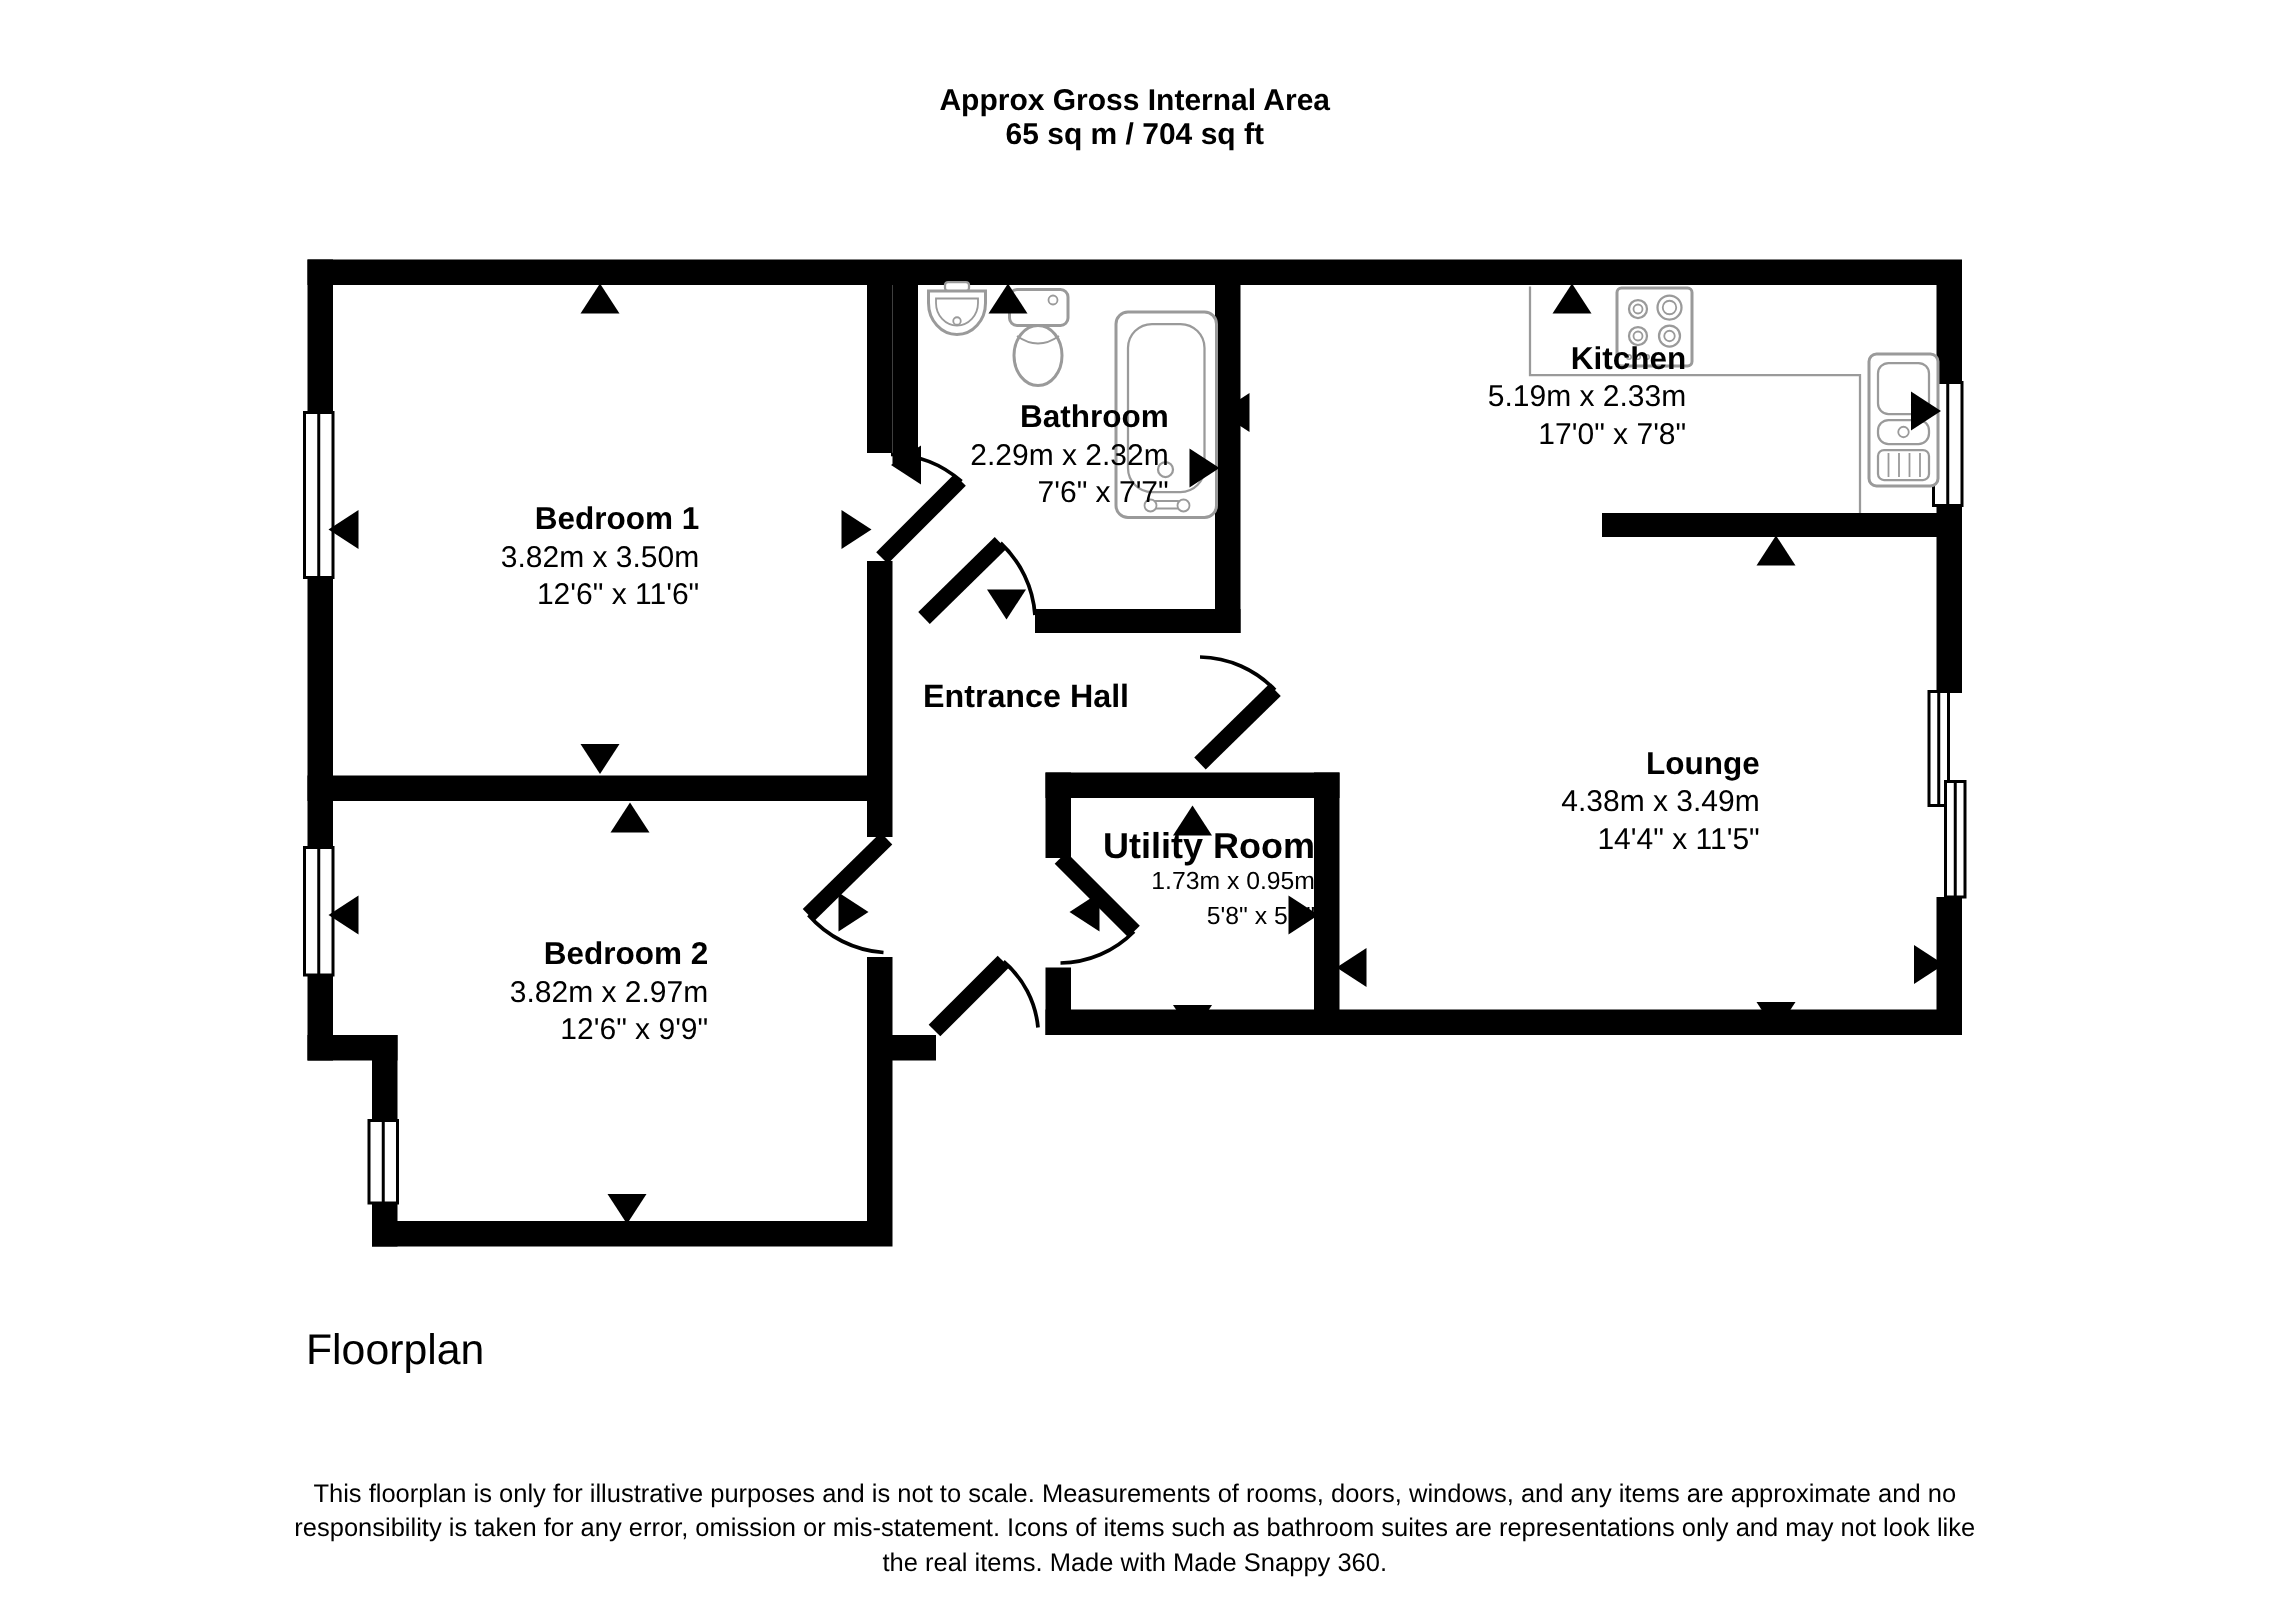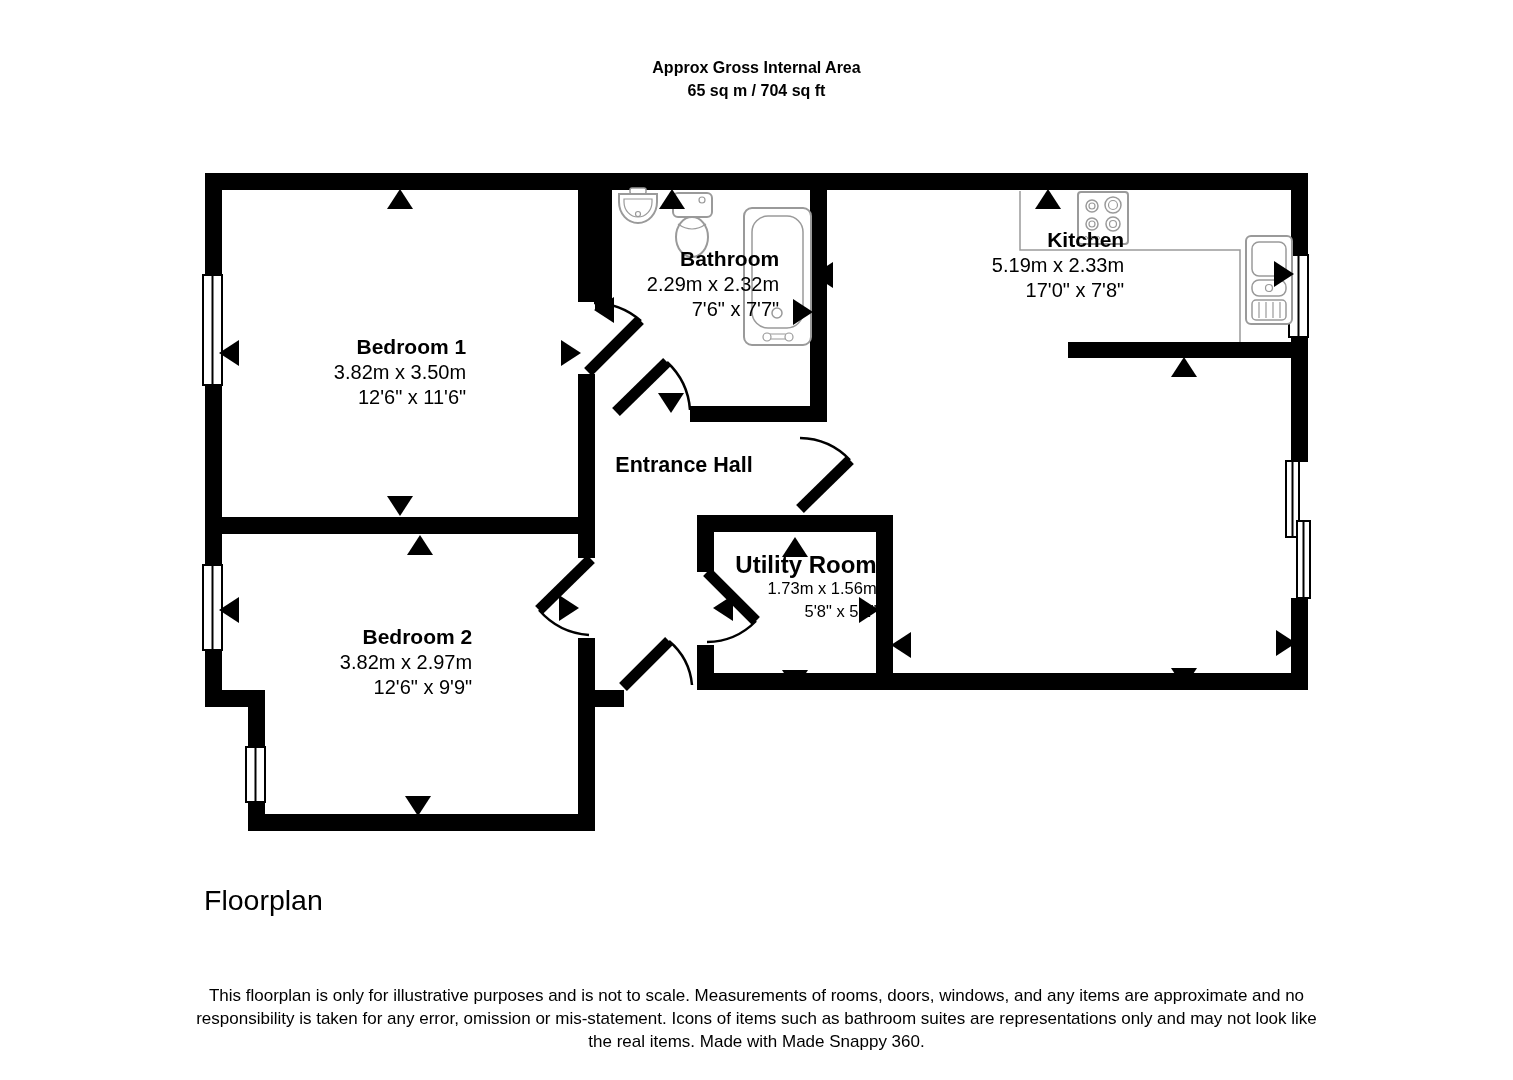--- a/index.html
+++ b/index.html
@@ -9,21 +9,21 @@
     background:#fff;
     font-family:"Liberation Sans", sans-serif;
     color:#000;
     overflow:hidden;
   }
   .abs{position:absolute;}
   #plan-svg{position:absolute;left:0;top:0;}
   .title-block{
     left:0;top:56px;width:1513px;
     text-align:center;
-    font-weight:bold;font-size:16px;line-height:23px;
+    font-weight:bold;font-size:20px;line-height:23px;
   }
   .room-label{
     transform:translate(-50%,-50%);
     text-align:right;white-space:nowrap;
     line-height:25.5px;font-size:20px;
   }
   .room-label .room-name{font-weight:bold;font-size:21px;}
   .room-label.small{font-size:16.5px;line-height:23.5px;}
   .room-label.small .room-name{font-size:24px;}
   .hall-label{
@@ -216,38 +216,43 @@
       <polygon points="733,595 733,621 713,608"></polygon>
     </g>
   </svg>
 
   <div class="abs room-label" style="left:400px;top:372px;">
     <div class="room-name">Bedroom 1</div>
     <div class="room-dim">3.82m x 3.50m</div>
     <div class="room-dim">12'6" x 11'6"</div>
   </div>
 
-  <div class="abs room-label" style="left:713px;top:284px;">
+  <div class="abs room-label" style="left:713px;top:304px;">
     <div class="room-name">Bathroom</div>
     <div class="room-dim">2.29m x 2.32m</div>
     <div class="room-dim">7'6" x 7'7"</div>
   </div>
 
   <div class="abs room-label" style="left:1058px;top:265px;">
     <div class="room-name">Kitchen</div>
     <div class="room-dim">5.19m x 2.33m</div>
     <div class="room-dim">17'0" x 7'8"</div>
   </div>
 
   <div class="abs hall-label" style="left:684px;top:465px;">Entrance Hall</div>
 
+  <div class="abs room-label" style="left:1107px;top:535px;">
+    <div class="room-name">Lounge</div>
+    <div class="room-dim">4.38m x 3.49m</div>
+    <div class="room-dim">14'4" x 11'5"</div>
+  </div>
 
   <div class="abs room-label small" style="left:806px;top:588px;">
     <div class="room-name">Utility Room</div>
-    <div class="room-dim">1.73m x 1.56m</div>
+    <div class="room-dim">1.73m x 0.95m</div>
     <div class="room-dim">5'8" x 5'1"</div>
   </div>
 
   <div class="abs room-label" style="left:406px;top:662px;">
     <div class="room-name">Bedroom 2</div>
     <div class="room-dim">3.82m x 2.97m</div>
     <div class="room-dim">12'6" x 9'9"</div>
   </div>
 
   <div class="abs floorplan-label">Floorplan</div>

